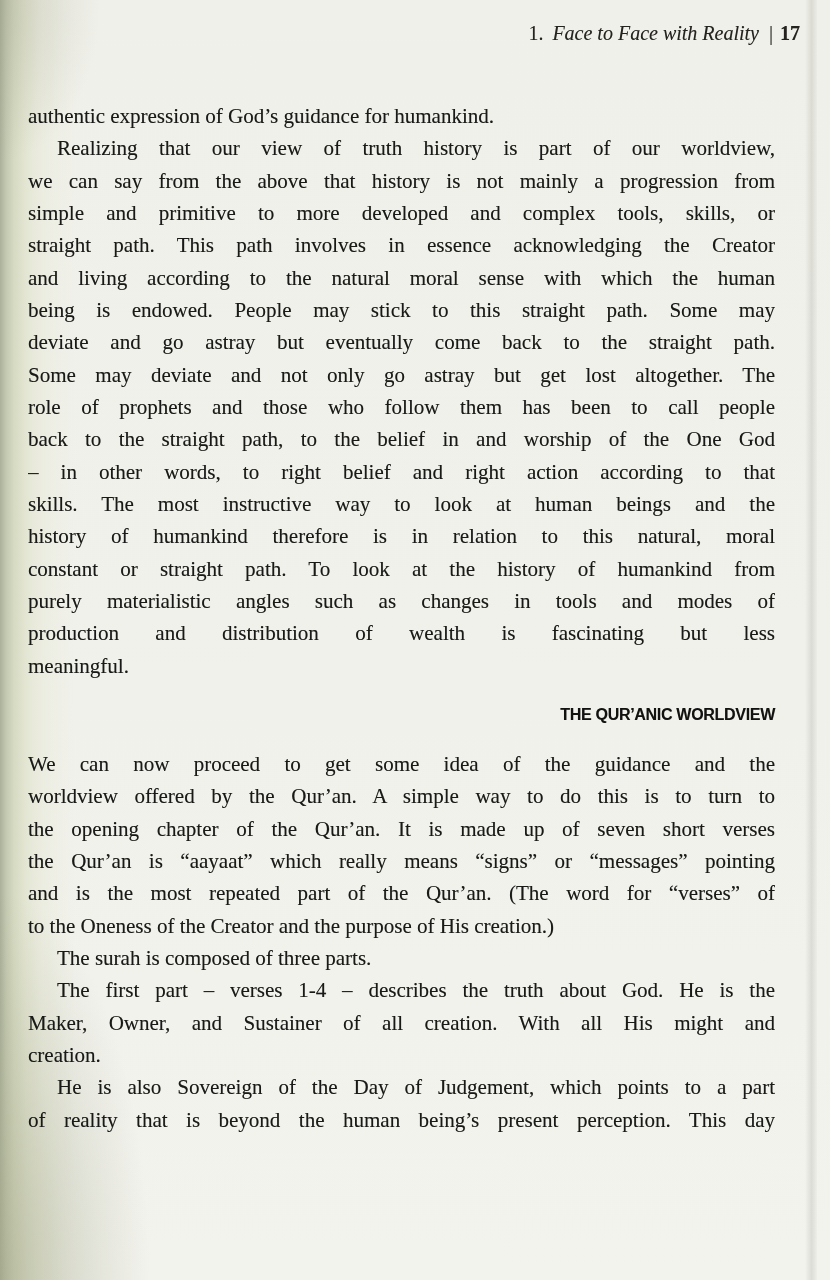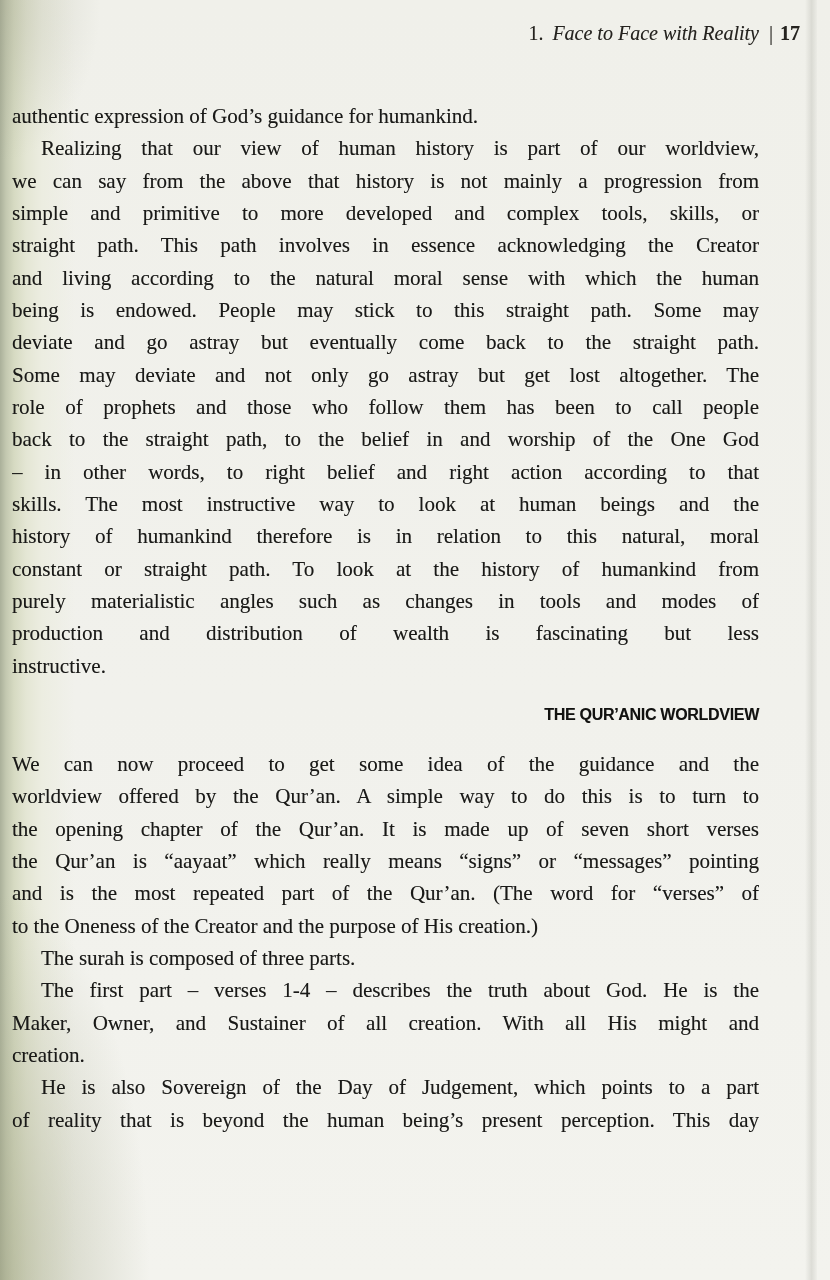--- a/index.html
+++ b/index.html
@@ -55,21 +55,21 @@
     white-space: nowrap;
     color: #25231f;
     text-shadow: 0.2px 0.2px 0.5px rgba(40,40,40,0.35);
   }
   .running-head .chnum { margin-right: 9px; }
   .running-head .chtitle { font-style: italic; }
   .running-head .divider { margin: 0 7px 0 10px; font-weight: 400; color: #33312c; }
   .running-head .pagenum { font-weight: 700; text-align: right; }
   .text-block {
     position: absolute;
-    left: 12px;
+    left: 28px;
     top: 100px;
     width: 747px;
   }
   .paragraph { margin: 0; }
   .line {
     font-size: 21px;
     line-height: 32.33px;
     height: 32.33px;
     overflow: hidden;
     text-align: justify;
@@ -101,37 +101,37 @@
 
   <header class="running-head">
     <span class="chnum">1.</span><span class="chtitle">Face to Face with Reality</span><span class="divider">|</span><span class="pagenum">17</span>
   </header>
 
   <main class="text-block" id="text-block">
       <div class="paragraph">
         <div class="line para-end">authentic expression of God’s guidance for humankind.</div>
       </div>
       <div class="paragraph">
-        <div class="line indent">Realizing that our view of human history is part of our worldview,</div>
+        <div class="line indent">Realizing that our view of truth history is part of our worldview,</div>
         <div class="line">we can say from the above that history is not mainly a progression from</div>
         <div class="line">simple and primitive to more developed and complex tools, skills, or</div>
         <div class="line">straight path. This path involves in essence acknowledging the Creator</div>
         <div class="line">and living according to the natural moral sense with which the human</div>
         <div class="line">being is endowed. People may stick to this straight path. Some may</div>
         <div class="line">deviate and go astray but eventually come back to the straight path.</div>
         <div class="line">Some may deviate and not only go astray but get lost altogether. The</div>
         <div class="line">role of prophets and those who follow them has been to call people</div>
         <div class="line">back to the straight path, to the belief in and worship of the One God</div>
         <div class="line">– in other words, to right belief and right action according to that</div>
         <div class="line">skills. The most instructive way to look at human beings and the</div>
         <div class="line">history of humankind therefore is in relation to this natural, moral</div>
         <div class="line">constant or straight path. To look at the history of humankind from</div>
         <div class="line">purely materialistic angles such as changes in tools and modes of</div>
         <div class="line">production and distribution of wealth is fascinating but less</div>
-        <div class="line para-end">instructive.</div>
+        <div class="line para-end">meaningful.</div>
       </div>
       <div class="section-heading">THE QUR’ANIC WORLDVIEW</div>
       <div class="paragraph">
         <div class="line">We can now proceed to get some idea of the guidance and the</div>
         <div class="line">worldview offered by the Qur’an. A simple way to do this is to turn to</div>
         <div class="line">the opening chapter of the Qur’an. It is made up of seven short verses</div>
         <div class="line">the Qur’an is “aayaat” which really means “signs” or “messages” pointing</div>
         <div class="line">and is the most repeated part of the Qur’an. (The word for “verses” of</div>
         <div class="line para-end">to the Oneness of the Creator and the purpose of His creation.)</div>
       </div>

